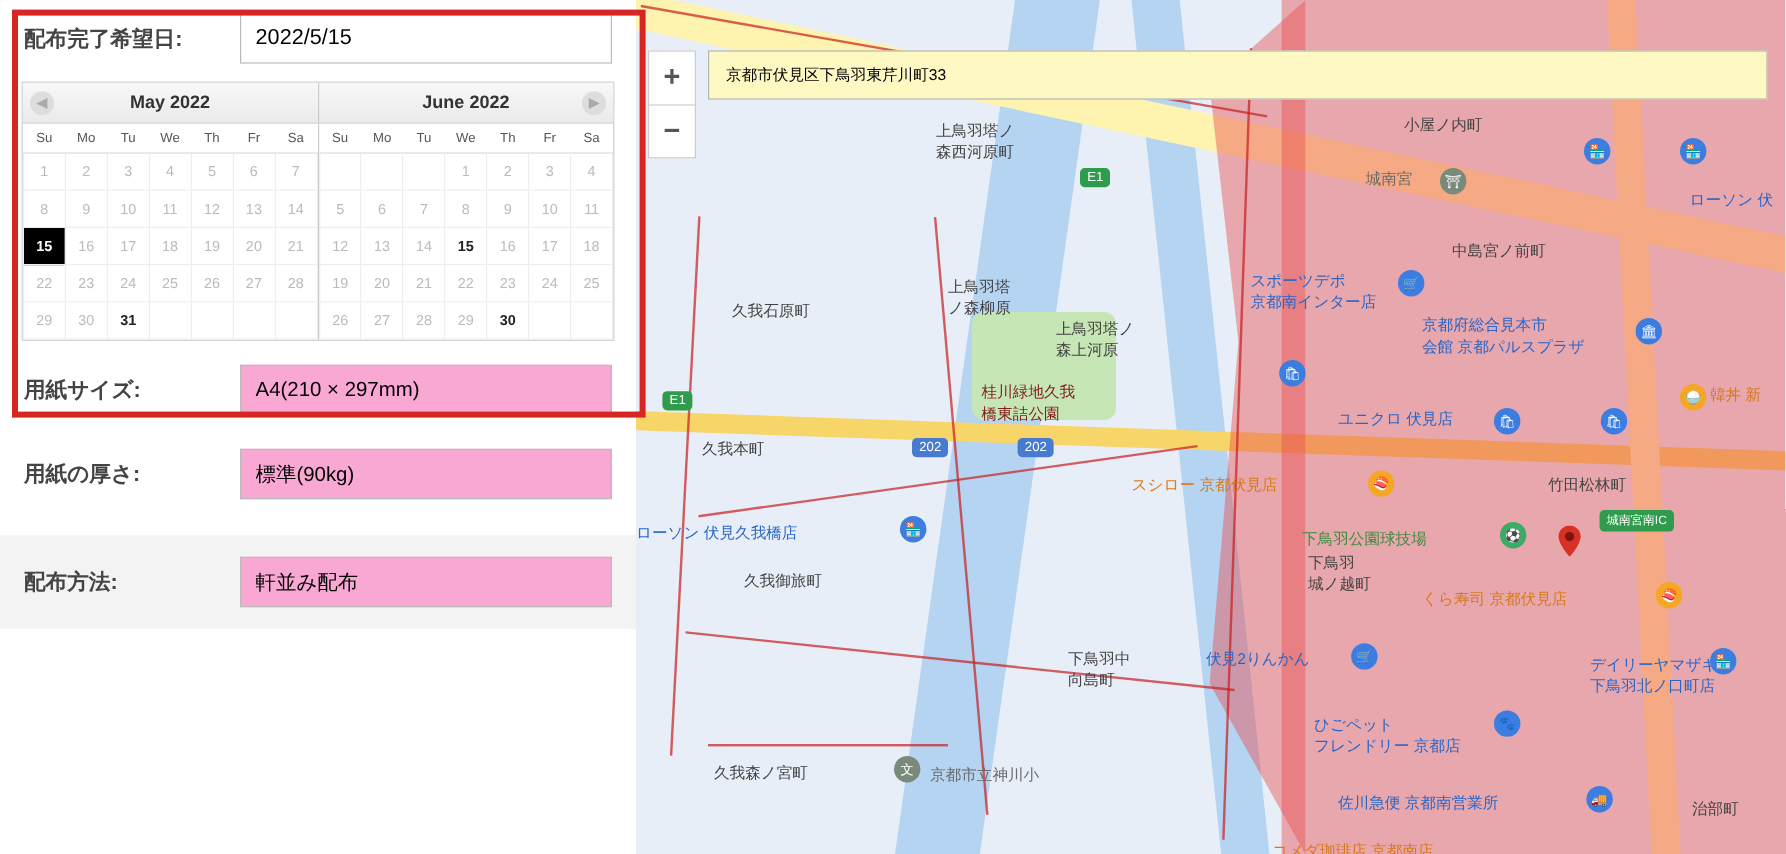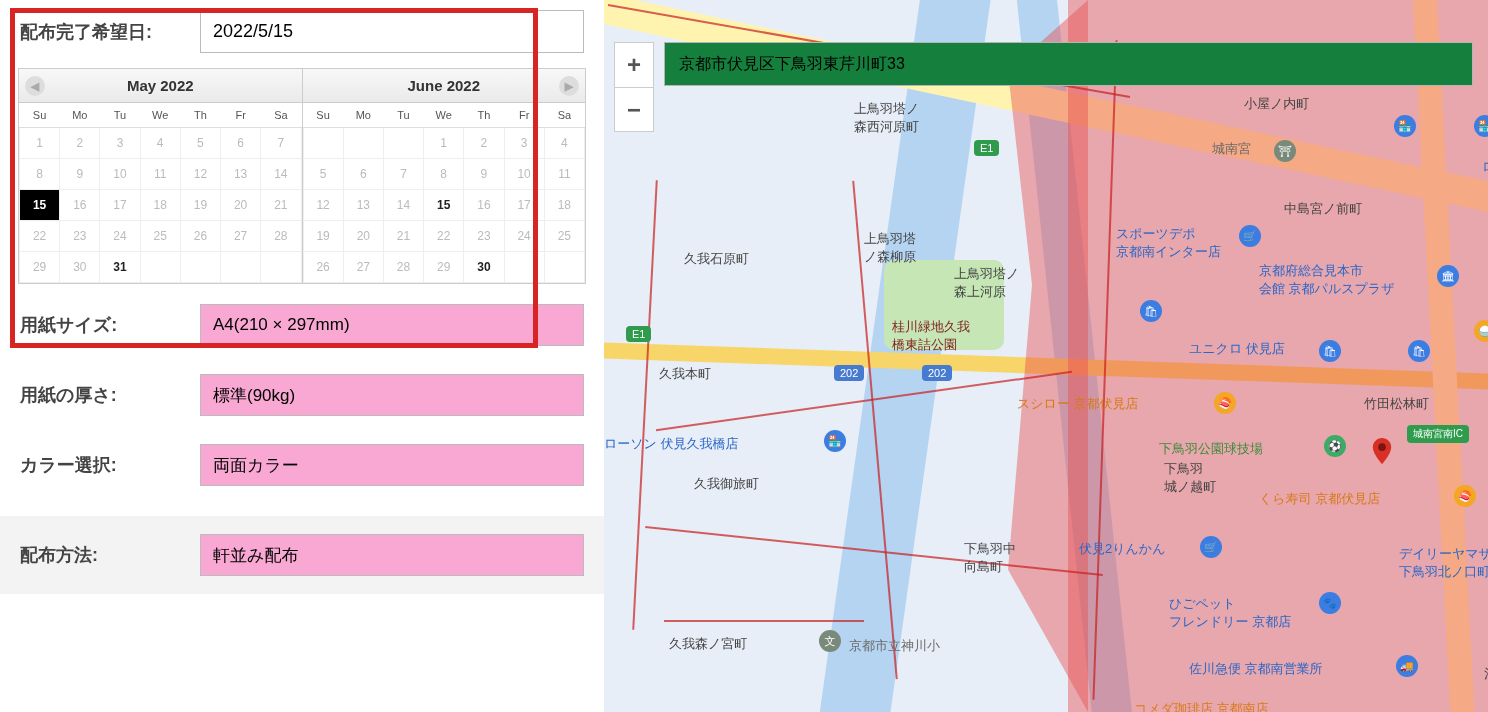--- a/index.html
+++ b/index.html
@@ -1,18 +1,18 @@
 <!DOCTYPE html>
 <html><head>
 <meta charset="utf-8">
 <style>
 * { box-sizing: border-box; margin: 0; padding: 0; }
 body { font-family: Arial, "Hiragino Sans", "Meiryo", sans-serif; font-size: 14px; color: #333; background: #fff; width: 1488px; height: 712px; overflow: hidden; position: relative; }
 .container { display: flex; width: 100%; height: 100%; }
-.left-panel { width: 604px; flex-shrink: 0; padding: 0; }
+.left-panel { width: 530px; flex-shrink: 0; padding: 0; }
 .right-panel { flex: 1; position: relative; background: #e8eef7; }
 
 
 .date-row { display: flex; align-items: center; padding: 10px 20px; }
 .date-label { font-weight: bold; font-size: 18px; color: #444; width: 180px; }
 .date-input { flex: 1; border: 1px solid #bbb; padding: 10px 12px; font-size: 18px; font-family: inherit; }
 
 
 .cal-wrap { border: 1px solid #ccc; margin: 5px 18px 10px 18px; background: #fff; }
 .cal-header-row { display: flex; background: linear-gradient(#f8f8f8,#eaeaea); border-bottom: 1px solid #ccc; }
@@ -66,21 +66,21 @@
 .poi.blue { background:#3b7de0; }
 .poi.orange { background:#f5a623; }
 .poi.gray { background:#7a8a7a; }
 .poi.green { background:#3bab65; }
 
 
 .road-badge { position:absolute; background:#477bd0; color:#fff; font-size:11px; padding:2px 6px; border-radius:4px; }
 .road-badge.green { background:#2e9b4d; }
 
 
-.map-search { position: absolute; top: 42px; left: 60px; right: 15px; background: #15803d; border: 1px solid #b5b5b5; padding: 12px 14px; font-size: 16px; z-index: 10; }
+.map-search { position: absolute; top: 42px; left: 60px; right: 15px; background: #fef9c3; border: 1px solid #b5b5b5; padding: 12px 14px; font-size: 13px; z-index: 10; }
 
 
 .zoom { position: absolute; top: 42px; left: 10px; width: 40px; background: #fff; border: 1px solid #ccc; z-index: 10; }
 .zoom div { height: 44px; display:flex; align-items:center; justify-content:center; font-size:24px; font-weight:bold; color:#555; cursor:pointer; }
 .zoom div + div { border-top: 1px solid #ccc; }
 
 
 .pin { position:absolute; width:26px; height:26px; z-index:8; }
 .pin svg { width:100%; height:100%; }
 </style>
@@ -233,24 +233,20 @@
         </div>
     </div>
 
     <div class="form-row">
       <div class="form-label">用紙サイズ:</div>
       <input class="form-select" value="A4(210 × 297mm)" style="">
     </div>
     <div class="form-row">
       <div class="form-label">用紙の厚さ:</div>
       <input class="form-select" value="標準(90kg)" style="">
-    </div>
-    <div class="form-row">
-      <div class="form-label">カラー選択:</div>
-      <input class="form-select" value="両面カラー" style="">
     </div>
     <div class="form-row bg">
       <div class="form-label">配布方法:</div>
       <input class="form-select" value="軒並み配布" style="">
     </div>
   </div>
 
   <div class="right-panel">
     <div class="map">
       <div class="map-water"></div>

